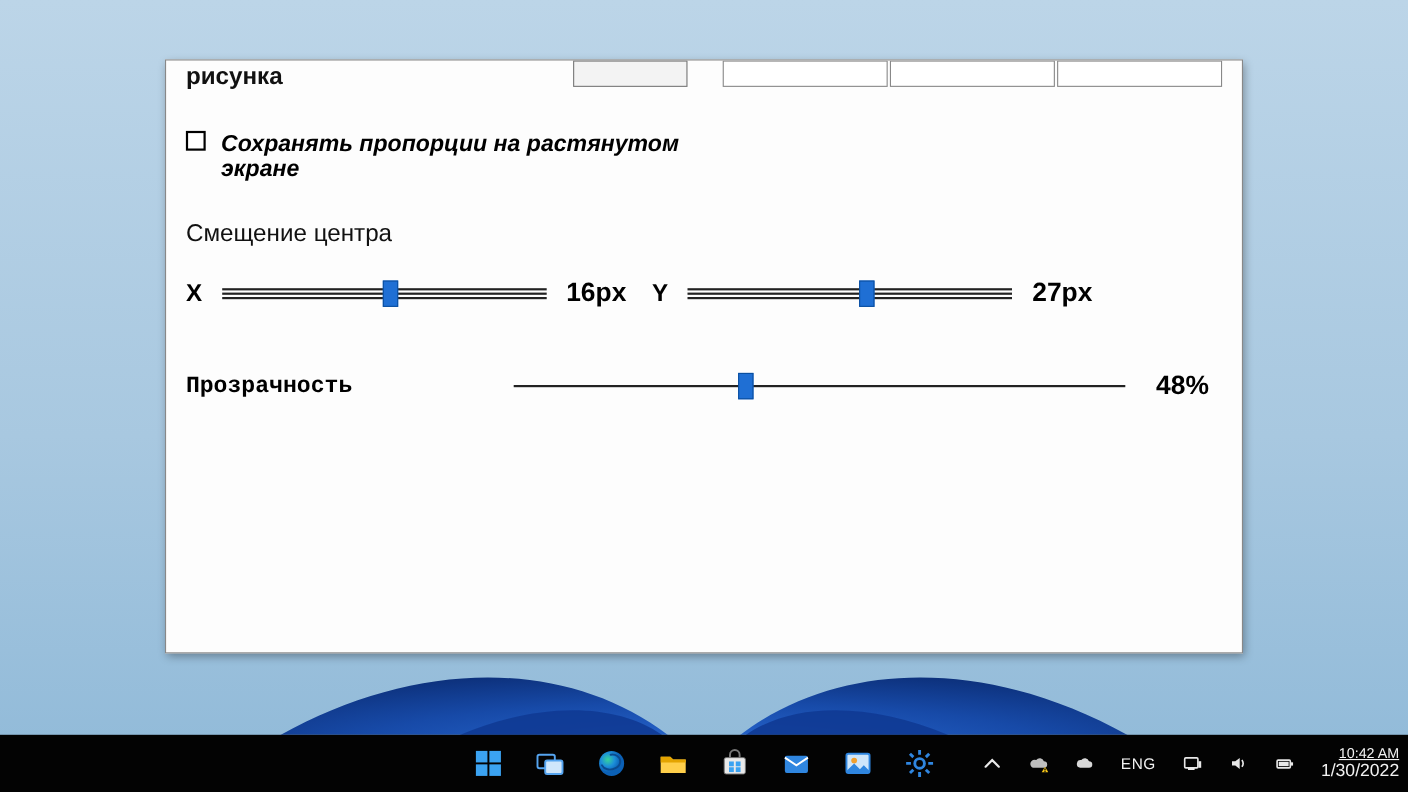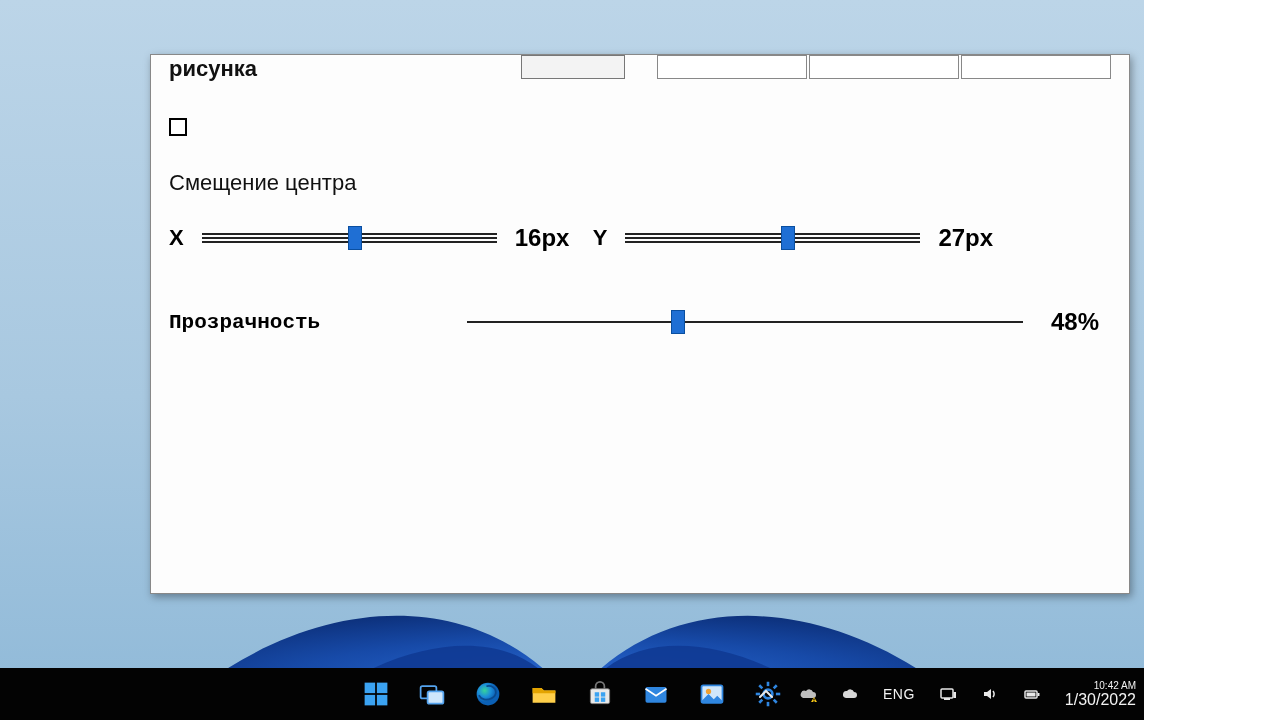--- a/index.html
+++ b/index.html
@@ -1,19 +1,19 @@
 <!DOCTYPE html>
 <html><head>
 <meta charset="utf-8">
 <style>
   * { margin: 0; padding: 0; box-sizing: border-box; font-family: "Segoe UI", Tahoma, sans-serif; }
   html, body { width: 1280px; height: 720px; overflow: hidden; }
 
   .desktop {
-    width: 1144px; height: 720px;
+    width: 1280px; height: 720px;
     background: linear-gradient(180deg, #bcd5e8 0%, #a8c8e0 55%, #8fb9d8 100%);
     position: relative;
   }
 
   
   .flower {
     position: absolute;
     left: 0; right: 0;
     bottom: 52px;
     height: 80px;
@@ -161,21 +161,21 @@
 
   .systray {
     position: absolute; right: 8px; top: 0; bottom: 0;
     display: flex; align-items: center; gap: 24px;
     color: #f2f2f2; font-size: 13px;
   }
   .systray .ico { width: 18px; height: 18px; display:flex; align-items:center; justify-content:center; cursor:pointer; }
   .systray .ico svg { width:18px; height:18px; }
   .lang { font-size: 14px; letter-spacing: .5px; cursor:pointer; }
   .clock { text-align: right; line-height: 1.1; cursor:pointer; }
-  .clock .t { font-size: 10px; }
+  .clock .t { font-size: 13px; text-decoration: underline; }
   .clock .d { font-size: 16px; }
 </style>
 </head>
 <body>
 
 <div class="desktop">
 
   <div class="flower">
     <svg viewBox="0 0 1280 160" preserveAspectRatio="none">
       <defs>
@@ -202,20 +202,22 @@
       <div class="btn-small"> </div>
       <div class="three-fields">
         <div class="field"></div>
         <div class="field"></div>
         <div class="field"></div>
       </div>
     </div>
 
     <div class="check-row">
       <span class="chk"></span>
+      <div class="lbl">Сохранять пропорции на растянутом
+экране</div>
     </div>
 
     <div class="section-title">Смещение центра</div>
 
     <div class="xy-row">
       <div class="xy-label">X</div>
       <div class="slider">
         <div class="track">
             <div class="line"></div>
             <div class="line"></div>

